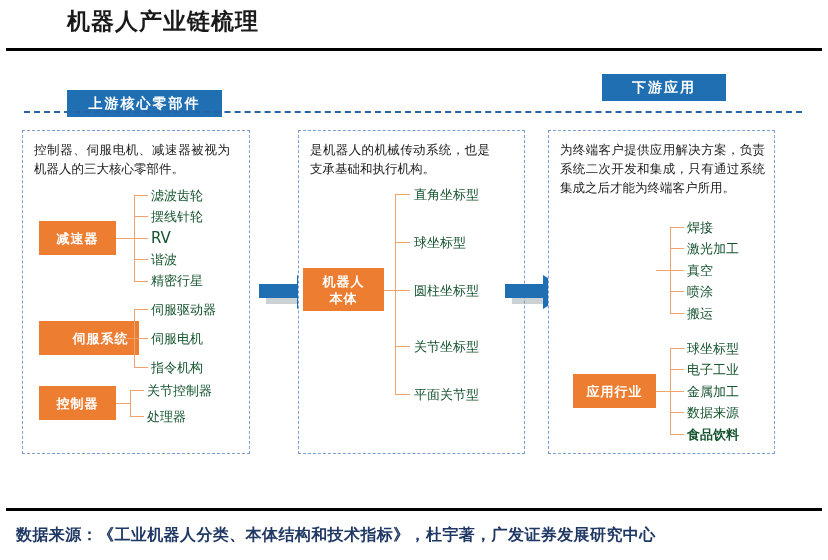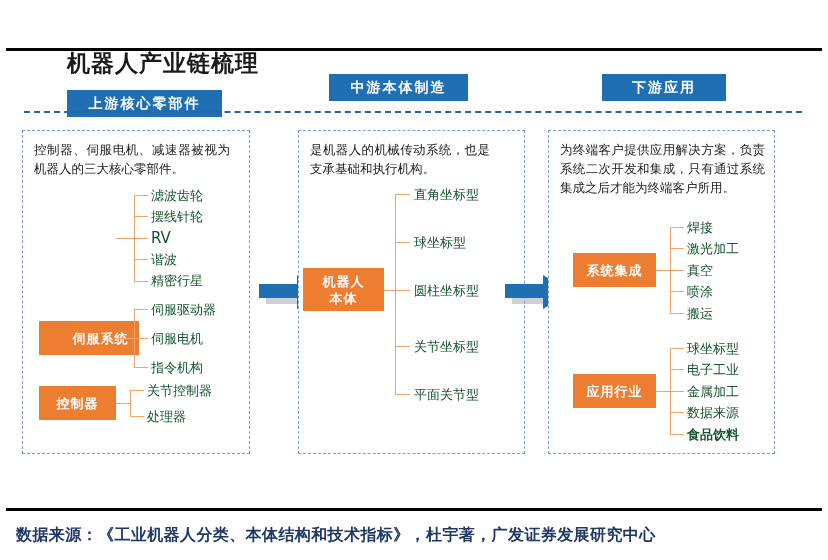--- a/index.html
+++ b/index.html
@@ -9,21 +9,21 @@
     font-family:"DejaVu Sans","Liberation Sans",sans-serif;
     overflow:hidden;
     position:relative;
   }
   .page{position:absolute;left:0;top:0;width:828px;height:560px;}
 
   
   .title{
     position:absolute;left:67px;top:6px;
     font-size:23px;font-weight:bold;color:#1a1a1a;
-    letter-spacing:1px;white-space:nowrap;margin-top:42px;
+    letter-spacing:1px;white-space:nowrap;
   }
   .rule-top{
     position:absolute;left:6px;top:48px;width:816px;height:3px;
     background:#000000;
   }
   .rule-bottom{
     position:absolute;left:6px;top:508px;width:816px;height:3px;
     background:#000000;
   }
 
@@ -120,28 +120,28 @@
 </style>
 </head>
 <body>
 
 <div class="page">
 
   <div class="title">机器人产业链梳理</div>
   <div class="rule-top"></div>
 
   <div class="banner" id="banner-up">上游核心零部件</div>
-  <div class="banner" id="banner-mid">中游本体制造</div>
   <div class="banner" id="banner-down">下游应用</div>
 
   <div class="dash-sep"></div>
 
   <div class="panel" id="panel-up"></div>
   <div class="desc" id="desc-up">控制器、伺服电机、减速器被视为机器人的三大核心零部件。</div>
 
+  <div class="chip" id="chip-reducer">减速器</div>
   <div class="stem" style="left:116px;top:238px;width:18px;"></div>
   <div class="bracket" style="left:134px;top:195px;width:0;height:86px;"></div>
   <div class="twig" style="left:134px;top:195px;width:14px;"></div>
   <div class="twig" style="left:134px;top:216px;width:14px;"></div>
   <div class="twig" style="left:134px;top:238px;width:14px;"></div>
   <div class="twig" style="left:134px;top:259px;width:14px;"></div>
   <div class="twig" style="left:134px;top:281px;width:14px;"></div>
   <div class="leaf" style="left:151px;top:189px;">滤波齿轮</div>
   <div class="leaf" style="left:151px;top:210px;">摆线针轮</div>
   <div class="leaf lat" style="left:151px;top:231px;">RV</div>
@@ -194,21 +194,20 @@
   <div class="arrow" id="arrow-2">
     <svg width="70" height="40" viewBox="0 0 70 40">
       <polygon points="4,14 40,14 40,5 66,21 40,37 40,28 4,28" fill="#8f9aa5" opacity="0.45" transform="translate(3,3)"></polygon>
       <polygon points="0,11 38,11 38,2 66,19 38,36 38,25 0,25" fill="#1F6FB2"></polygon>
     </svg>
   </div>
 
   <div class="panel" id="panel-down"></div>
   <div class="desc" id="desc-down">为终端客户提供应用解决方案，负责系统二次开发和集成，只有通过系统集成之后才能为终端客户所用。</div>
 
-  <div class="chip" id="chip-sysint">系统集成</div>
   <div class="stem" style="left:656px;top:270px;width:14px;"></div>
   <div class="bracket" style="left:670px;top:227px;width:0;height:86px;"></div>
   <div class="twig" style="left:670px;top:227px;width:14px;"></div>
   <div class="twig" style="left:670px;top:248px;width:14px;"></div>
   <div class="twig" style="left:670px;top:270px;width:14px;"></div>
   <div class="twig" style="left:670px;top:291px;width:14px;"></div>
   <div class="twig" style="left:670px;top:313px;width:14px;"></div>
   <div class="leaf" style="left:687px;top:221px;">焊接</div>
   <div class="leaf" style="left:687px;top:242px;">激光加工</div>
   <div class="leaf" style="left:687px;top:264px;">真空</div>

